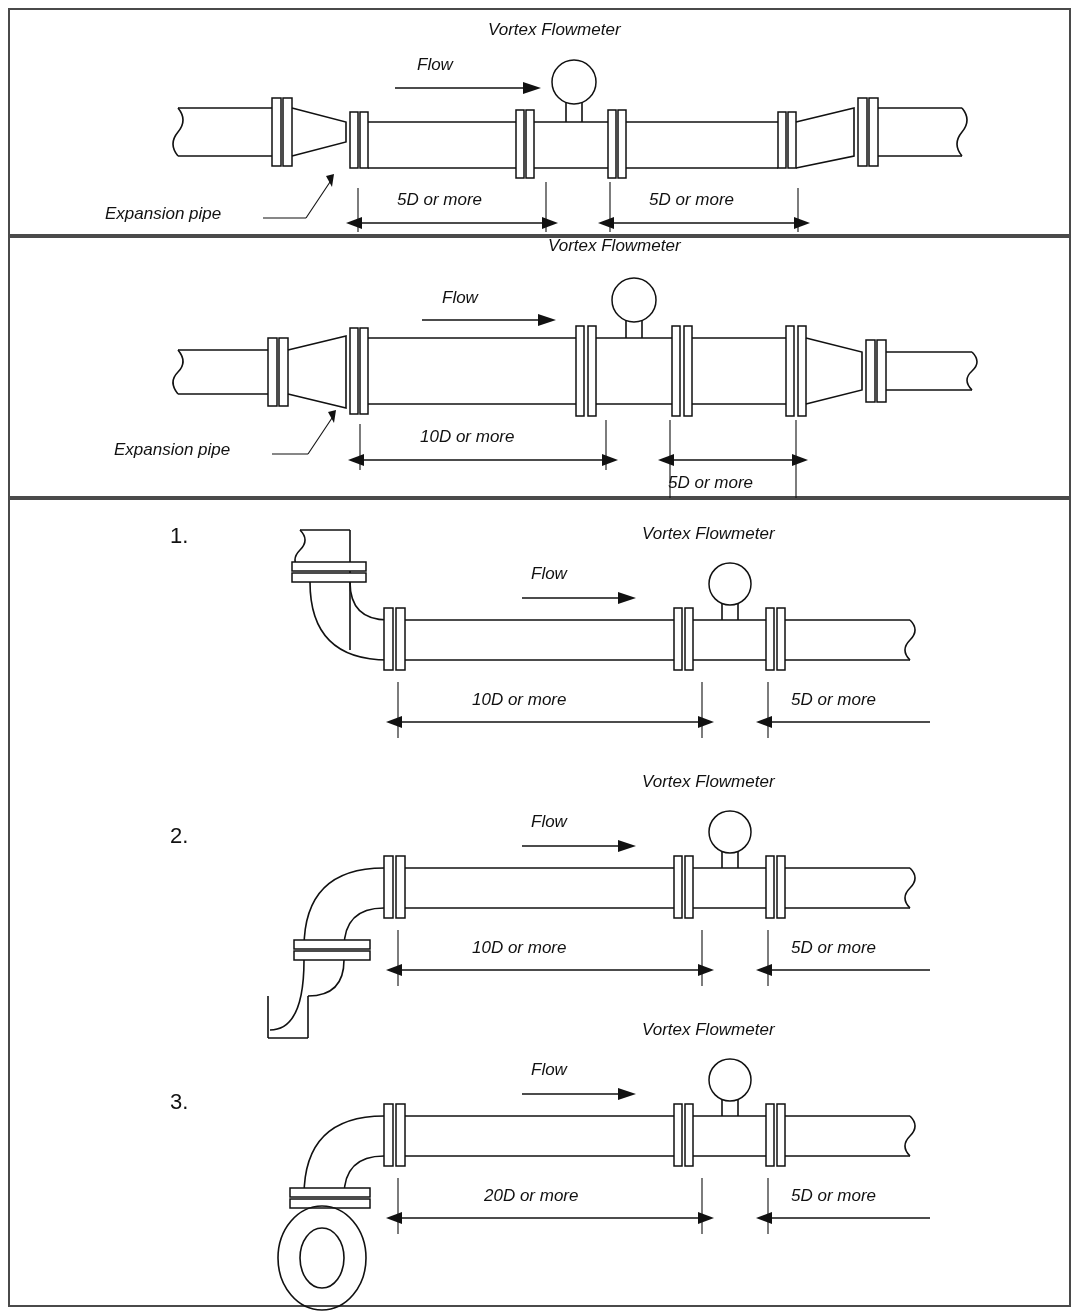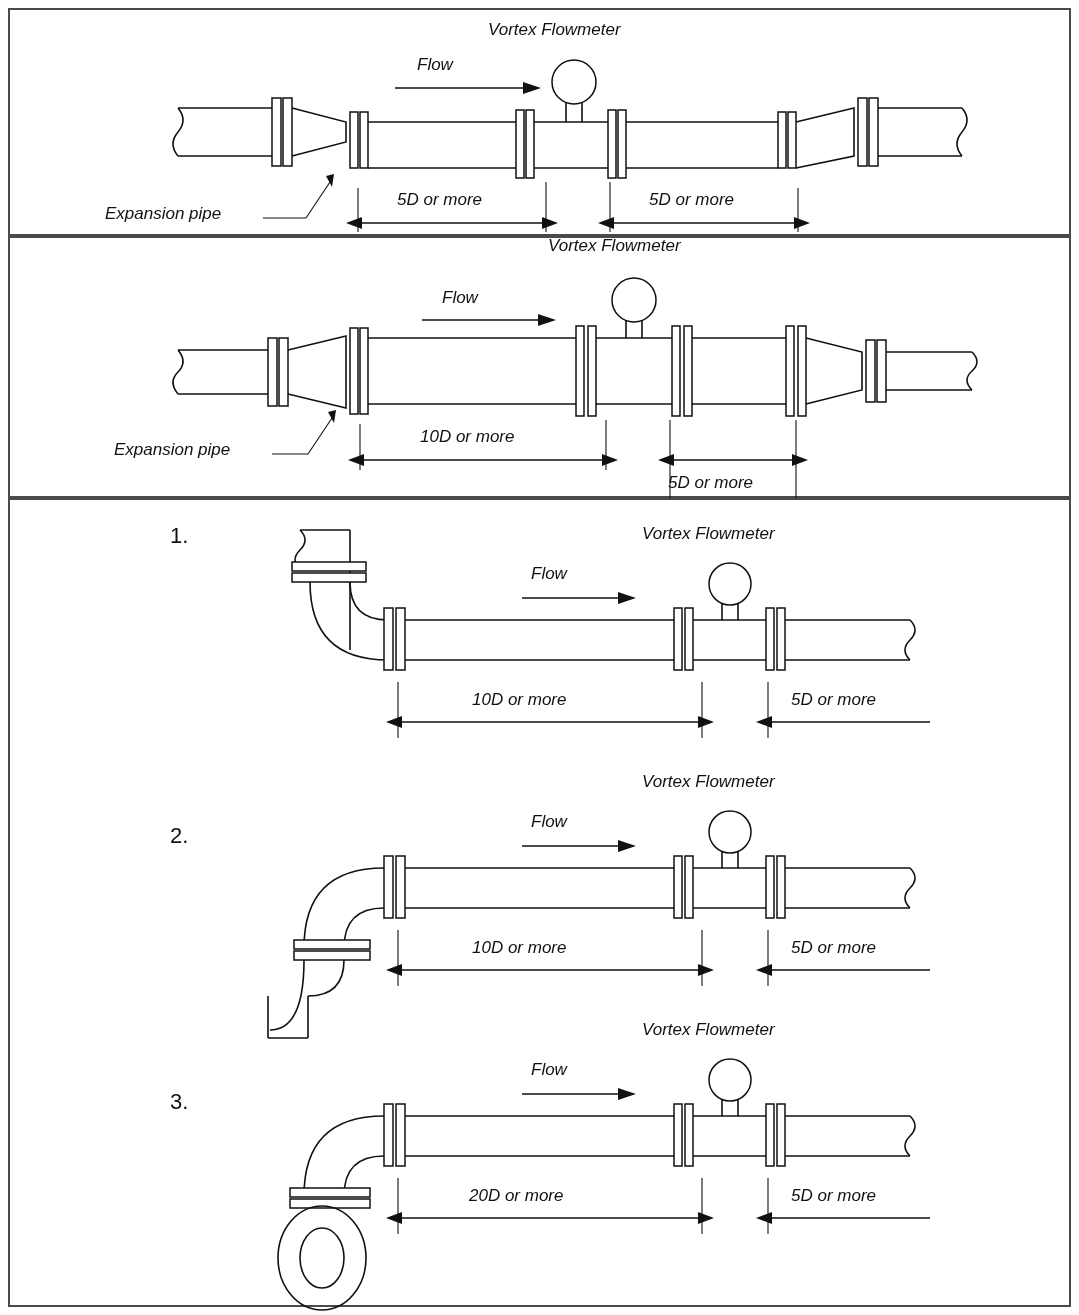--- a/index.html
+++ b/index.html
@@ -312,17 +312,17 @@
       <polygon points="392,216 376,222 392,228" fill="#111"></polygon>
       <polygon points="688,216 704,222 688,228" fill="#111"></polygon>
       <line class="thin" x1="758" y1="182" x2="758" y2="238"></line>
       <line class="ln2" x1="762" y1="222" x2="920" y2="222"></line>
       <polygon points="762,216 746,222 762,228" fill="#111"></polygon>
     </svg>
 
     <div class="num" style="left:160px; top:589px;">3.</div>
     <div class="lbl" style="left:632px; top:520px;">Vortex Flowmeter</div>
     <div class="lbl" style="left:521px; top:560px;">Flow</div>
-    <div class="lbl" style="left:459px; top:686px;">20D or more</div>
+    <div class="lbl" style="left:474px; top:686px;">20D or more</div>
     <div class="lbl" style="left:781px; top:686px;">5D or more</div>
   </div>
 
 </div>
 
 </body></html>

